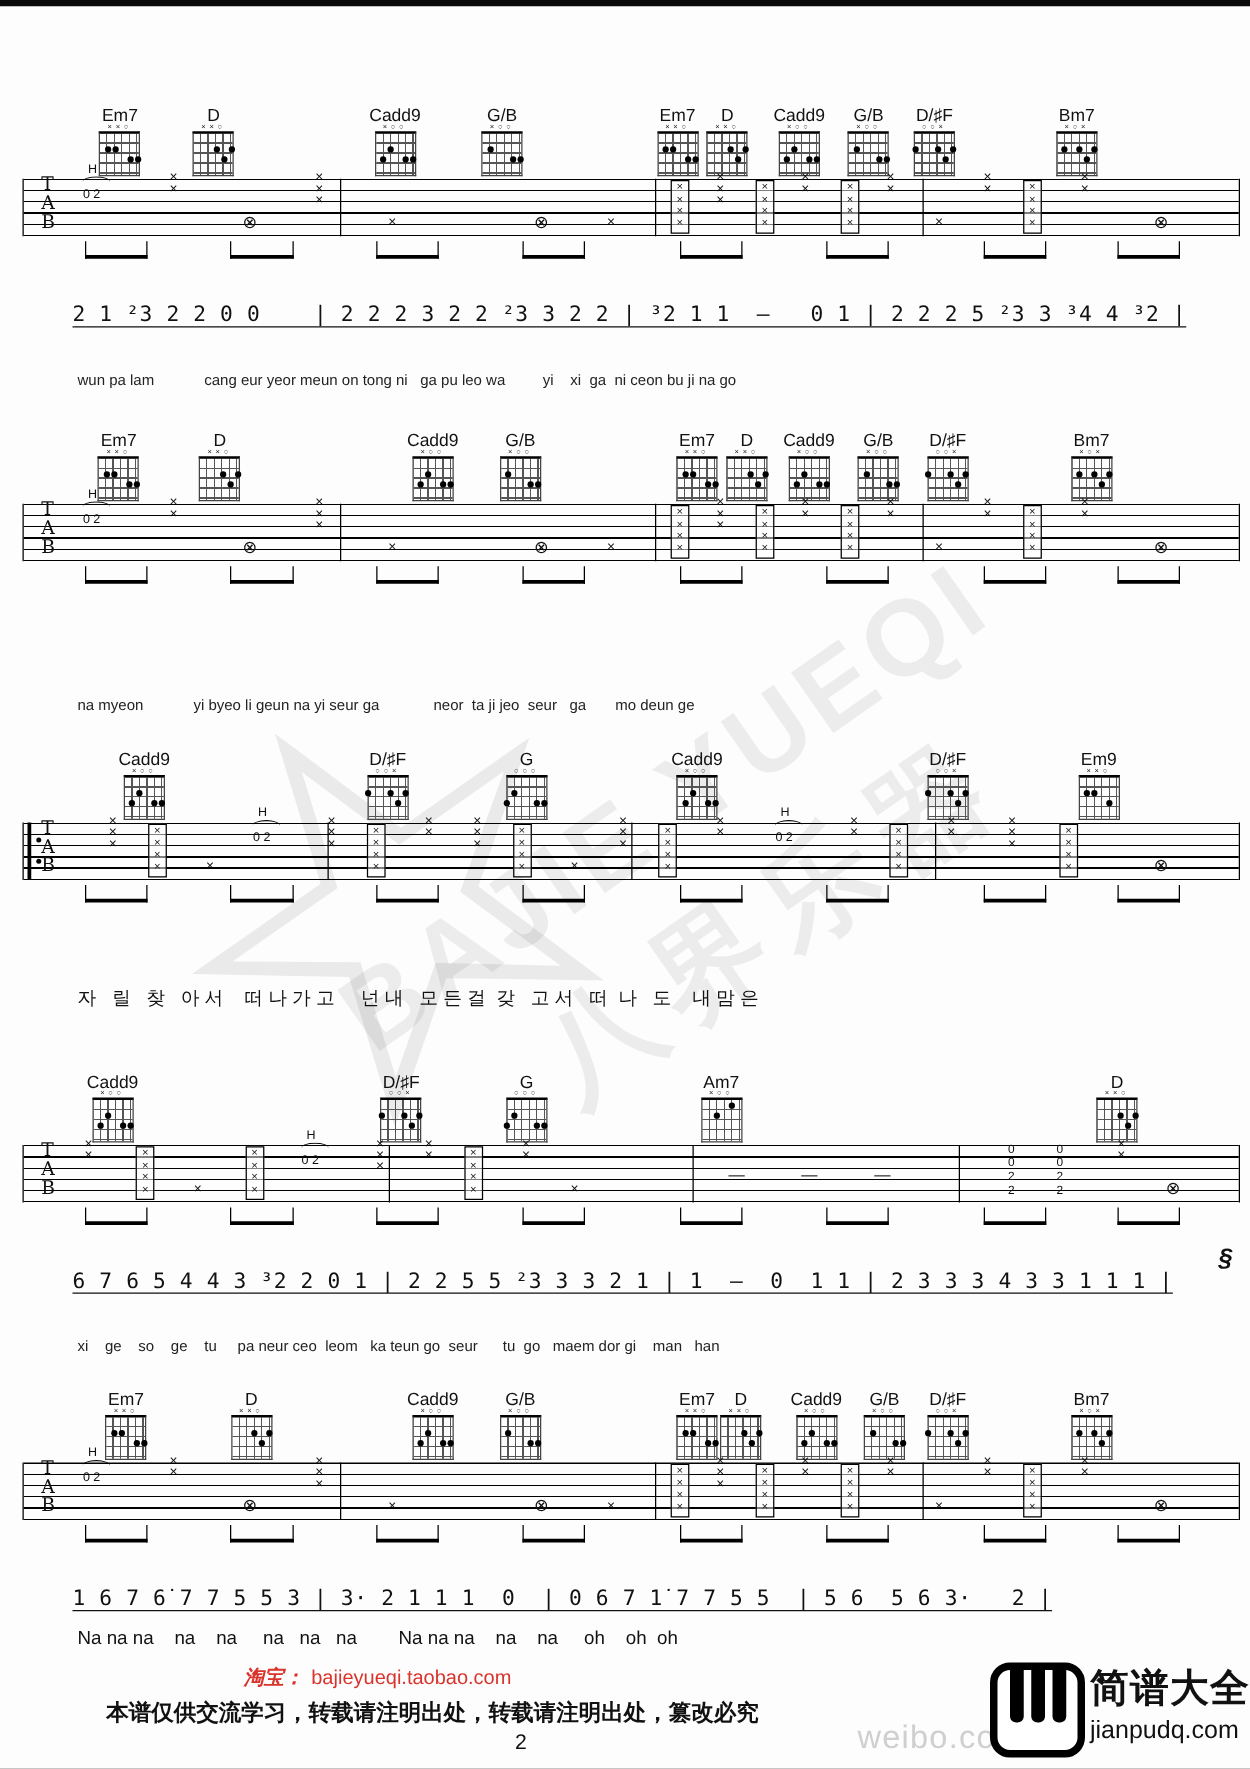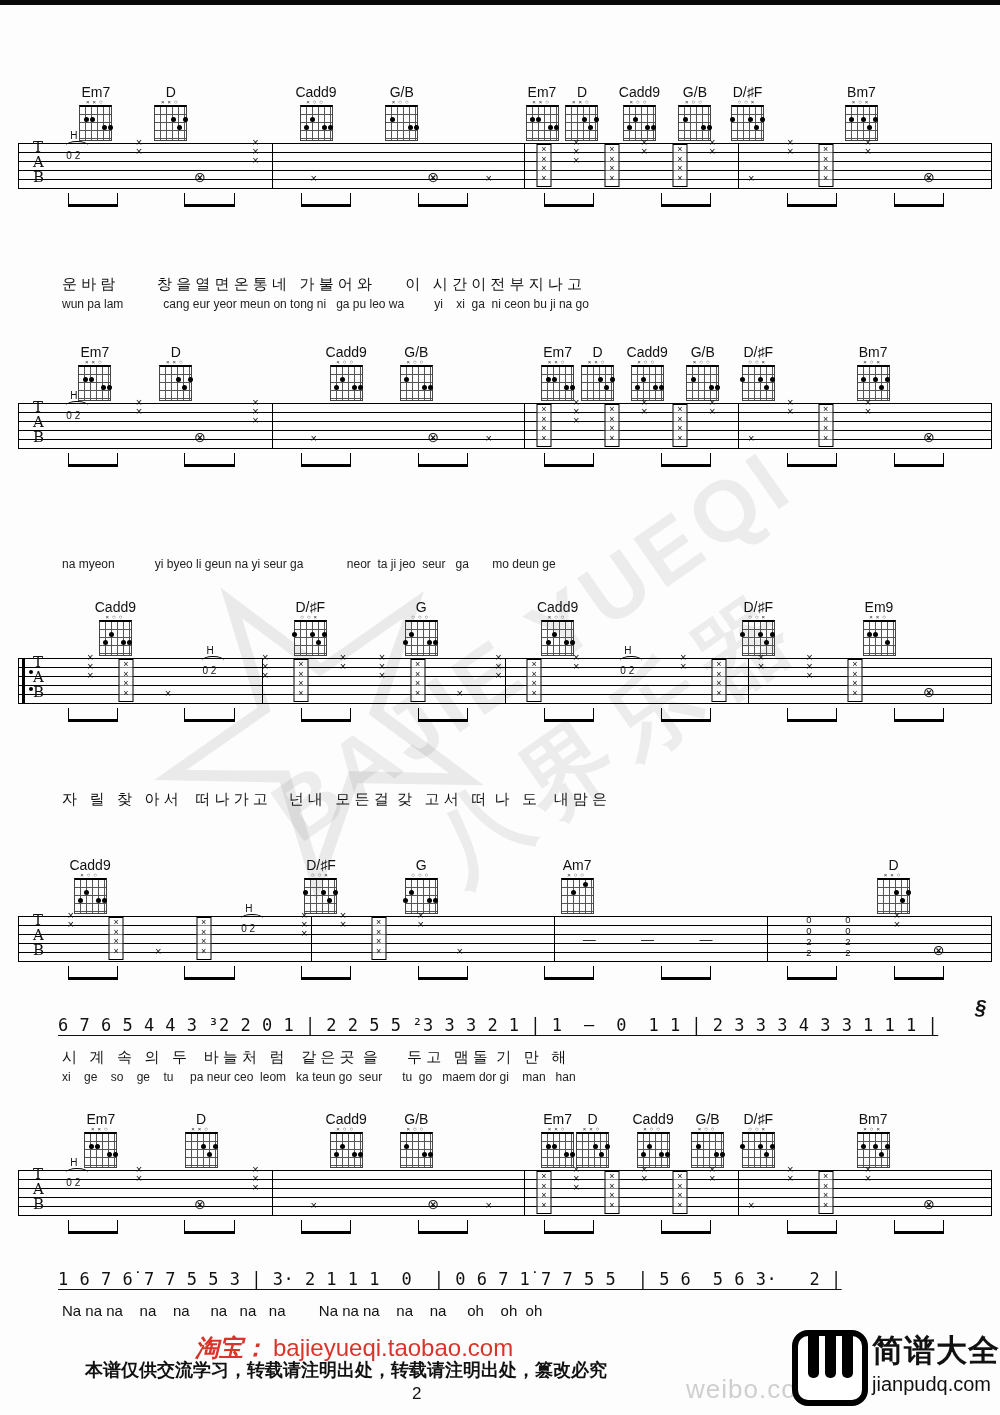--- a/index.html
+++ b/index.html
@@ -56,21 +56,21 @@
         font-size:17px;line-height:22px;letter-spacing:.5px;text-decoration:underline;
         text-underline-offset:4px;white-space:pre;}
   .kor{position:absolute;left:44px;top:190px;margin:0;font-size:15px;line-height:18px;white-space:pre;
        font-family:"Liberation Sans",sans-serif;}
   .rom{position:absolute;left:44px;top:212px;margin:0;font-size:12px;line-height:14px;white-space:pre;
        font-family:"Liberation Sans",sans-serif;color:#222;}
   .segno{position:absolute;right:6px;top:138px;font-size:20px;font-weight:bold;font-style:italic;}
 
   
   .footer{position:absolute;left:0;right:0;bottom:0;height:85px;z-index:2;background:transparent;}
-  .taobao{position:absolute;left:195px;top:2px;font-size:24px;color:#d9342b;white-space:nowrap;}
+  .taobao{position:absolute;left:195px;top:2px;font-size:16px;color:#d9342b;white-space:nowrap;}
   .tb-label{font-family:"DejaVu Serif",serif;font-style:italic;font-weight:bold;margin-right:6px;}
   .notice{position:absolute;left:85px;top:28px;font-size:18px;font-weight:bold;white-space:nowrap;}
   .pageno{position:absolute;left:412px;top:54px;font-size:17px;}
   .weibo{position:absolute;left:686px;top:44px;font-size:26px;color:#cfcfcf;letter-spacing:1px;}
   .logo{position:absolute;right:0;top:0;display:flex;align-items:flex-start;}
   .logo-icon{width:64px;height:64px;background:#fff;border:6px solid #000;border-radius:16px;
              display:flex;justify-content:center;gap:6px;overflow:hidden;}
   .logo-icon span{width:11px;height:42px;background:#000;border-radius:0 0 5px 5px;}
   .logo-texts{margin-left:4px;}
   .logo-title{font-size:31px;font-weight:bold;letter-spacing:1px;line-height:42px;white-space:nowrap;}
@@ -238,21 +238,21 @@
           <div class="ev ev-note" style="left: 93%;">⊗</div>
           <div class="beam" style="left: 5%;"></div>
           <div class="beam" style="left: 17%;"></div>
           <div class="beam" style="left: 29%;"></div>
           <div class="beam" style="left: 41%;"></div>
           <div class="beam" style="left: 54%;"></div>
           <div class="beam" style="left: 66%;"></div>
           <div class="beam" style="left: 79%;"></div>
           <div class="beam" style="left: 90%;"></div>
         </div>
-        <pre class="kor">운 바 람          창 을 열 면 온 통 네   가 불 어 와        이   시 간 이 전 부 지 나 고</pre>
+        <pre class="nums">2 1 ²3 2 2 0 0    | 2 2 2 3 2 2 ²3 3 2 2 | ³2 1 1  —   0 1 | 2 2 2 5 ²3 3 ³4 4 ³2 |</pre>
         <pre class="rom">wun pa lam            cang eur yeor meun on tong ni   ga pu leo wa         yi    xi  ga  ni ceon bu ji na go</pre>
       </div>
       <div class="system" style="top: 345px;">
         <div class="chord" style="left: 7.9%;">
           <div class="chord-name">Em7</div>
           <div class="chord-top">××○</div>
           <div class="chord-grid">
             <span class="chord-dot" style="left: 3.5px; top: 9.5px;"></span>
             <span class="chord-dot" style="left: 9.5px; top: 9.5px;"></span>
             <span class="chord-dot" style="left: 21.5px; top: 17.5px;"></span>
@@ -647,21 +647,20 @@
           <div class="beam" style="left: 5%;"></div>
           <div class="beam" style="left: 17%;"></div>
           <div class="beam" style="left: 29%;"></div>
           <div class="beam" style="left: 41%;"></div>
           <div class="beam" style="left: 54%;"></div>
           <div class="beam" style="left: 66%;"></div>
           <div class="beam" style="left: 79%;"></div>
           <div class="beam" style="left: 90%;"></div>
         </div>
         <pre class="nums">6 7 6 5 4 4 3 ³2 2 0 1 | 2 2 5 5 ²3 3 3 2 1 | 1  —  0  1 1 | 2 3 3 3 4 3 3 1 1 1 |</pre>
-        <pre class="kor">시   계   속   의   두    바 늘 처   럼    같 은 곳  을       두 고   맴 돌  기   만   해</pre>
         <pre class="rom">xi    ge    so    ge    tu     pa neur ceo  leom   ka teun go  seur      tu  go   maem dor gi    man   han</pre>
         <div class="segno">§</div>
       </div>
       <div class="system" style="top: 1112px;">
         <div class="chord" style="left: 8.5%;">
           <div class="chord-name">Em7</div>
           <div class="chord-top">××○</div>
           <div class="chord-grid">
             <span class="chord-dot" style="left: 3.5px; top: 9.5px;"></span>
             <span class="chord-dot" style="left: 9.5px; top: 9.5px;"></span>

